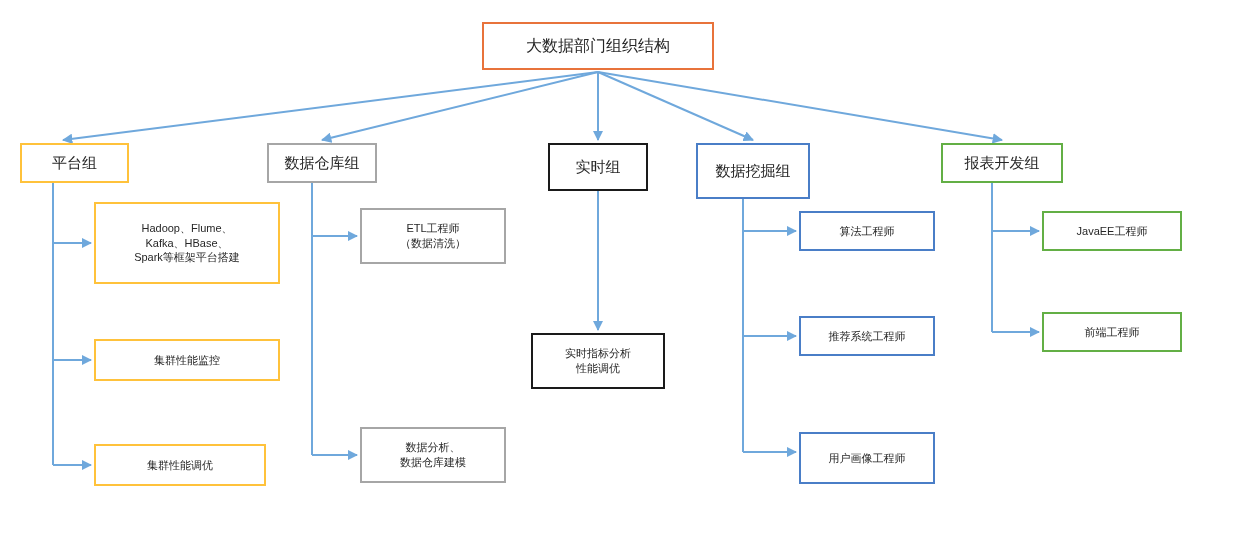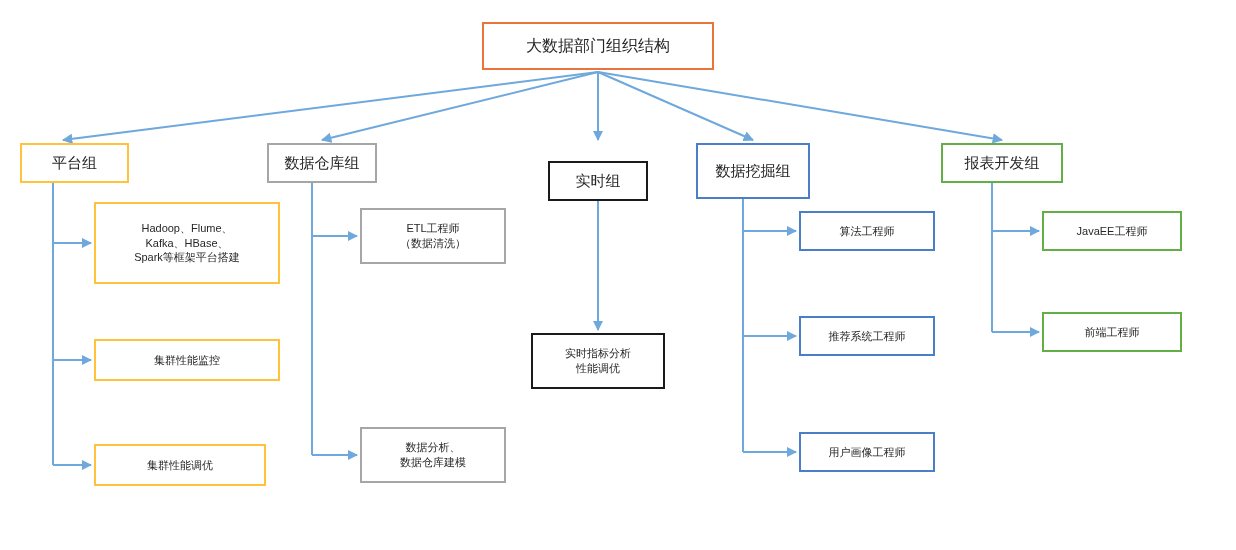--- a/index.html
+++ b/index.html
@@ -111,25 +111,25 @@
       <div class="node node-l3 c-amber" style="left: 94px; top: 202px; width: 186px; height: 82px;"><span class="node-label">Hadoop、Flume、
 Kafka、HBase、
 Spark等框架平台搭建</span></div>
       <div class="node node-l3 c-amber" style="left: 94px; top: 339px; width: 186px; height: 42px;"><span class="node-label">集群性能监控</span></div>
       <div class="node node-l3 c-amber" style="left: 94px; top: 444px; width: 172px; height: 42px;"><span class="node-label">集群性能调优</span></div>
       <div class="node node-l2 c-gray" style="left: 267px; top: 143px; width: 110px; height: 40px;"><span class="node-label">数据仓库组</span></div>
       <div class="node node-l3 c-gray" style="left: 360px; top: 208px; width: 146px; height: 56px;"><span class="node-label">ETL工程师
 （数据清洗）</span></div>
       <div class="node node-l3 c-gray" style="left: 360px; top: 427px; width: 146px; height: 56px;"><span class="node-label">数据分析、
 数据仓库建模</span></div>
-      <div class="node node-l2 c-black" style="left: 548px; top: 161px; width: 100px; height: 40px;"><span class="node-label">实时组</span></div>
+      <div class="node node-l2 c-black" style="left: 548px; top: 143px; width: 100px; height: 48px;"><span class="node-label">实时组</span></div>
       <div class="node node-l3 c-black" style="left: 531px; top: 333px; width: 134px; height: 56px;"><span class="node-label">实时指标分析
 性能调优</span></div>
       <div class="node node-l2 c-blue" style="left: 696px; top: 143px; width: 114px; height: 56px;"><span class="node-label">数据挖掘组</span></div>
       <div class="node node-l3 c-blue" style="left: 799px; top: 211px; width: 136px; height: 40px;"><span class="node-label">算法工程师</span></div>
       <div class="node node-l3 c-blue" style="left: 799px; top: 316px; width: 136px; height: 40px;"><span class="node-label">推荐系统工程师</span></div>
-      <div class="node node-l3 c-blue" style="left: 799px; top: 432px; width: 136px; height: 40px;"><span class="node-label">用户画像工程师</span></div>
+      <div class="node node-l3 c-blue" style="left: 799px; top: 432px; width: 136px; height: 52px;"><span class="node-label">用户画像工程师</span></div>
       <div class="node node-l2 c-green" style="left: 941px; top: 143px; width: 122px; height: 40px;"><span class="node-label">报表开发组</span></div>
       <div class="node node-l3 c-green" style="left: 1042px; top: 211px; width: 140px; height: 40px;"><span class="node-label">JavaEE工程师</span></div>
       <div class="node node-l3 c-green" style="left: 1042px; top: 312px; width: 140px; height: 40px;"><span class="node-label">前端工程师</span></div>
     </div>
 
 </div>
 
 </body></html>

